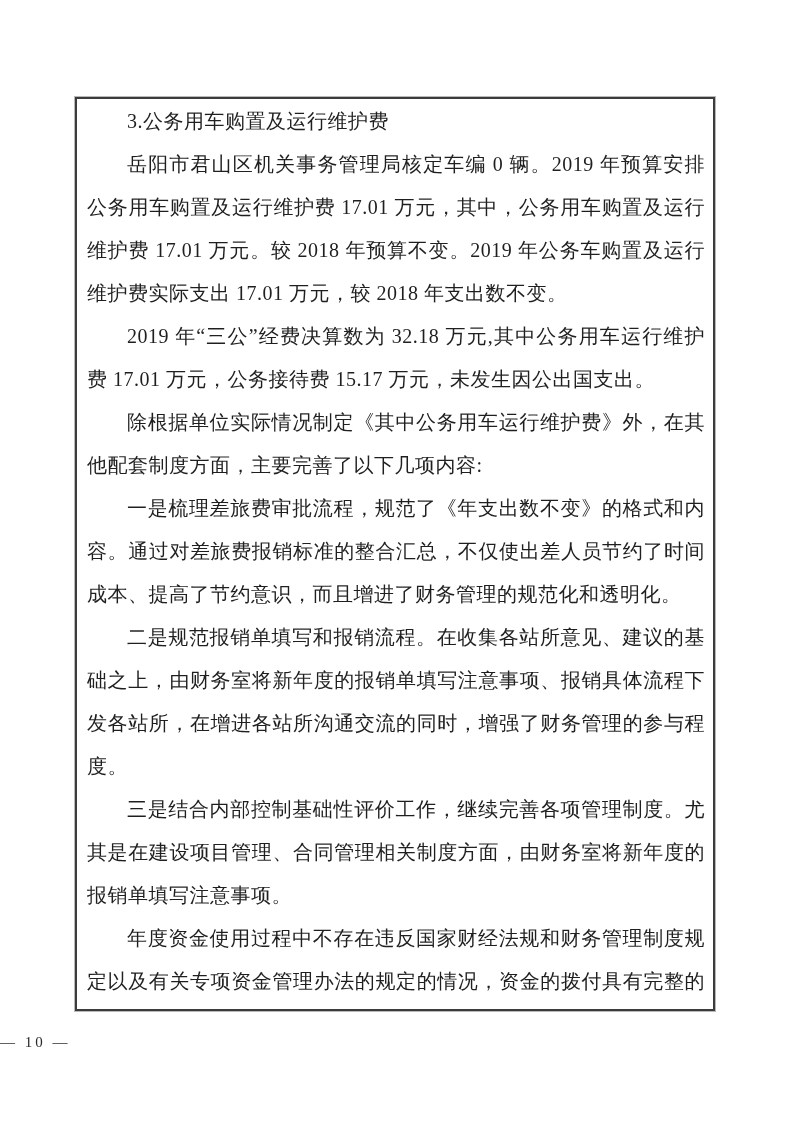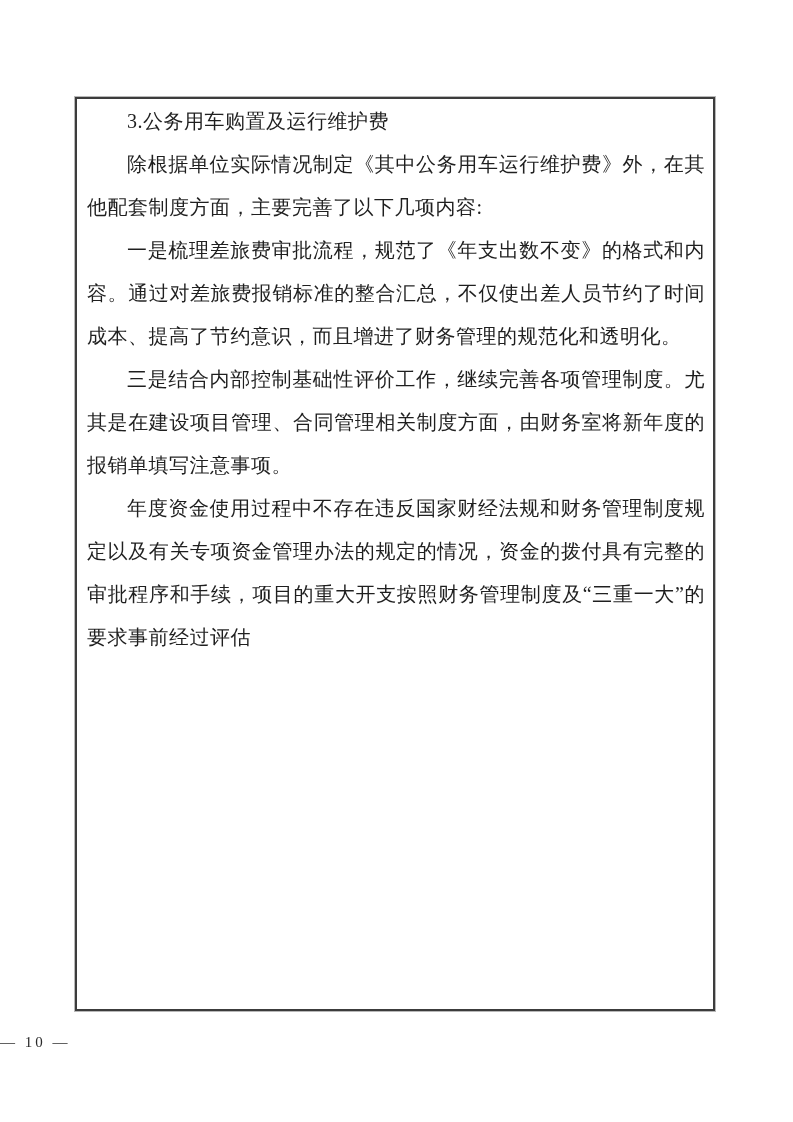--- a/index.html
+++ b/index.html
@@ -52,21 +52,24 @@
     letter-spacing: 3px;
   }
 </style>
 </head>
 <body>
 
 <div class="page">
 
   <div class="content-frame">
     <p class="para">3.公务用车购置及运行维护费</p>
+    <p class="para">岳阳市君山区机关事务管理局核定车编 0 辆。2019 年预算安排公务用车购置及运行维护费 17.01 万元，其中，公务用车购置及运行维护费 17.01 万元。较 2018 年预算不变。2019 年公务车购置及运行维护费实际支出 17.01 万元，较 2018 年支出数不变。</p>
+    <p class="para">2019 年“三公”经费决算数为 32.18 万元,其中公务用车运行维护费 17.01 万元，公务接待费 15.17 万元，未发生因公出国支出。</p>
     <p class="para">除根据单位实际情况制定《其中公务用车运行维护费》外，在其他配套制度方面，主要完善了以下几项内容:</p>
     <p class="para">一是梳理差旅费审批流程，规范了《年支出数不变》的格式和内容。通过对差旅费报销标准的整合汇总，不仅使出差人员节约了时间成本、提高了节约意识，而且增进了财务管理的规范化和透明化。</p>
+    <p class="para">二是规范报销单填写和报销流程。在收集各站所意见、建议的基础之上，由财务室将新年度的报销单填写注意事项、报销具体流程下发各站所，在增进各站所沟通交流的同时，增强了财务管理的参与程度。</p>
     <p class="para">三是结合内部控制基础性评价工作，继续完善各项管理制度。尤其是在建设项目管理、合同管理相关制度方面，由财务室将新年度的报销单填写注意事项。</p>
     <p class="para">年度资金使用过程中不存在违反国家财经法规和财务管理制度规定以及有关专项资金管理办法的规定的情况，资金的拨付具有完整的审批程序和手续，项目的重大开支按照财务管理制度及“三重一大”的要求事前经过评估</p>
   </div>
 
   <div class="page-number">— 10 —</div>
 
 </div>
 
 </body></html>

